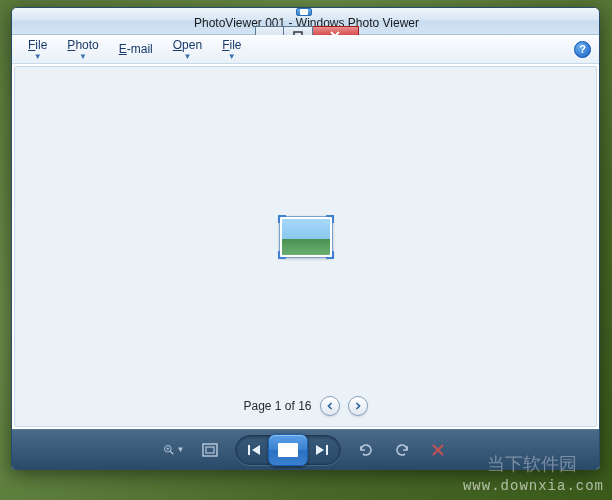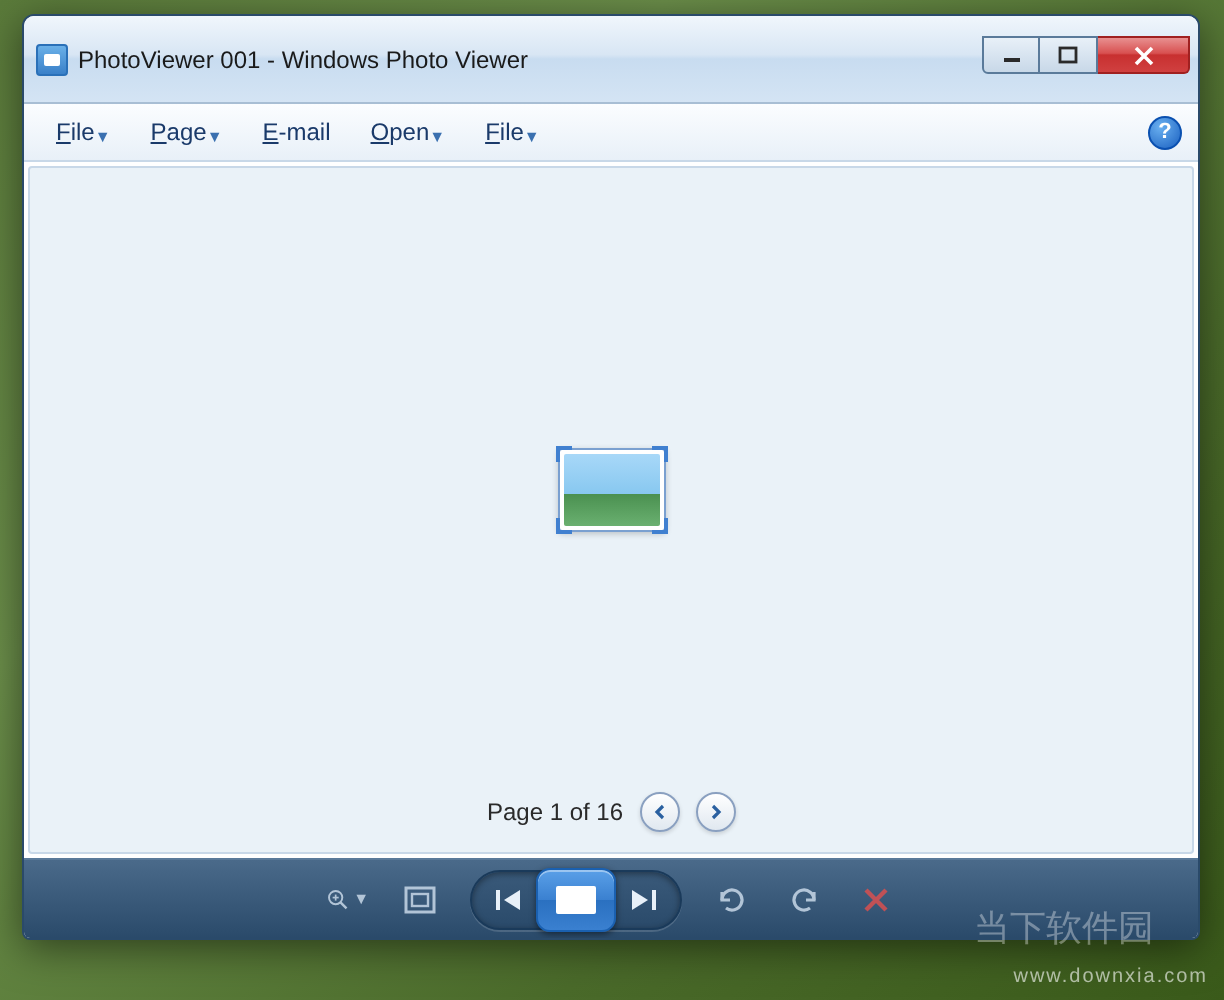--- a/index.html
+++ b/index.html
@@ -10,22 +10,22 @@
     font-size: 12px;
     background: linear-gradient(135deg, #5a7a3a 0%, #6b8e4a 30%, #4a6a2a 70%, #3a5a1a 100%);
     position: relative;
     overflow: hidden;
   }
   .watermark {
     position: absolute;
     right: 8px;
     bottom: 6px;
     color: rgba(255,255,255,0.6);
-    font-size: 10px;
-    font-family: Liberation Sans, sans-serif;
+    font-size: 14px;
+    font-family: Liberation Mono, monospace;
     letter-spacing: 1px;
   }
   .watermark-cn {
     position: absolute;
     right: 35px;
     bottom: 24px;
     color: rgba(255,255,255,0.35);
     font-size: 18px;
     text-align: right;
   }
@@ -37,26 +37,27 @@
     height: 463px;
     background: #fff;
     border: 1px solid #2a4a6a;
     border-radius: 6px 6px 4px 4px;
     box-shadow: 0 4px 20px rgba(0,0,0,0.5);
     display: flex;
     flex-direction: column;
     overflow: hidden;
   }
   .titlebar {
-    height: 44px;
+    height: 27px;
     background: linear-gradient(#f0f6fc 0%, #d8e6f4 45%, #c8dcf0 50%, #d4e4f4 100%);
     border-bottom: 1px solid #a8bed4;
     display: flex;
     align-items: center;
     padding: 0 4px 0 6px;
+    flex-direction: column;
   }
   .titlebar-icon {
     width: 16px;
     height: 16px;
     margin-right: 5px;
     background: linear-gradient(#6ab0e8, #3a80c8);
     border: 1px solid #2a70b8;
     border-radius: 2px;
     display: flex;
     align-items: center;
@@ -103,25 +104,26 @@
     height: 29px;
     background: linear-gradient(#fbfdff, #e8f0f8);
     border-bottom: 1px solid #c8d8e8;
     display: flex;
     align-items: center;
     padding: 0 8px;
     gap: 4px;
   }
   .menu-item {
     display: flex;
-    align-items: flex-end;
+    align-items: center;
     gap: 0;
     padding: 3px 8px;
     color: #1a3a6a;
     cursor: default;
+    flex-direction: column;
   }
   .menu-item .arrow {
     color: #3a70b0;
     font-size: 8px;
   }
   .menu-item .lbl { text-decoration: underline; text-decoration-color: transparent; }
   .menu-item .lbl::first-letter { text-decoration: underline; }
   .menubar-spacer { flex: 1; }
   .help-icon {
     width: 17px;
@@ -281,21 +283,21 @@
       </div>
     </div>
   </div>
 
   <div class="menubar">
     <div class="menu-item">
       <span class="lbl">File</span>
       <span class="arrow">▼</span>
     </div>
     <div class="menu-item">
-      <span class="lbl">Page</span>
+      <span class="lbl">Photo</span>
       <span class="arrow">▼</span>
     </div>
     <div class="menu-item">
       <span class="lbl">E-mail</span>
     </div>
     <div class="menu-item">
       <span class="lbl">Open</span>
       <span class="arrow">▼</span>
     </div>
     <div class="menu-item">

